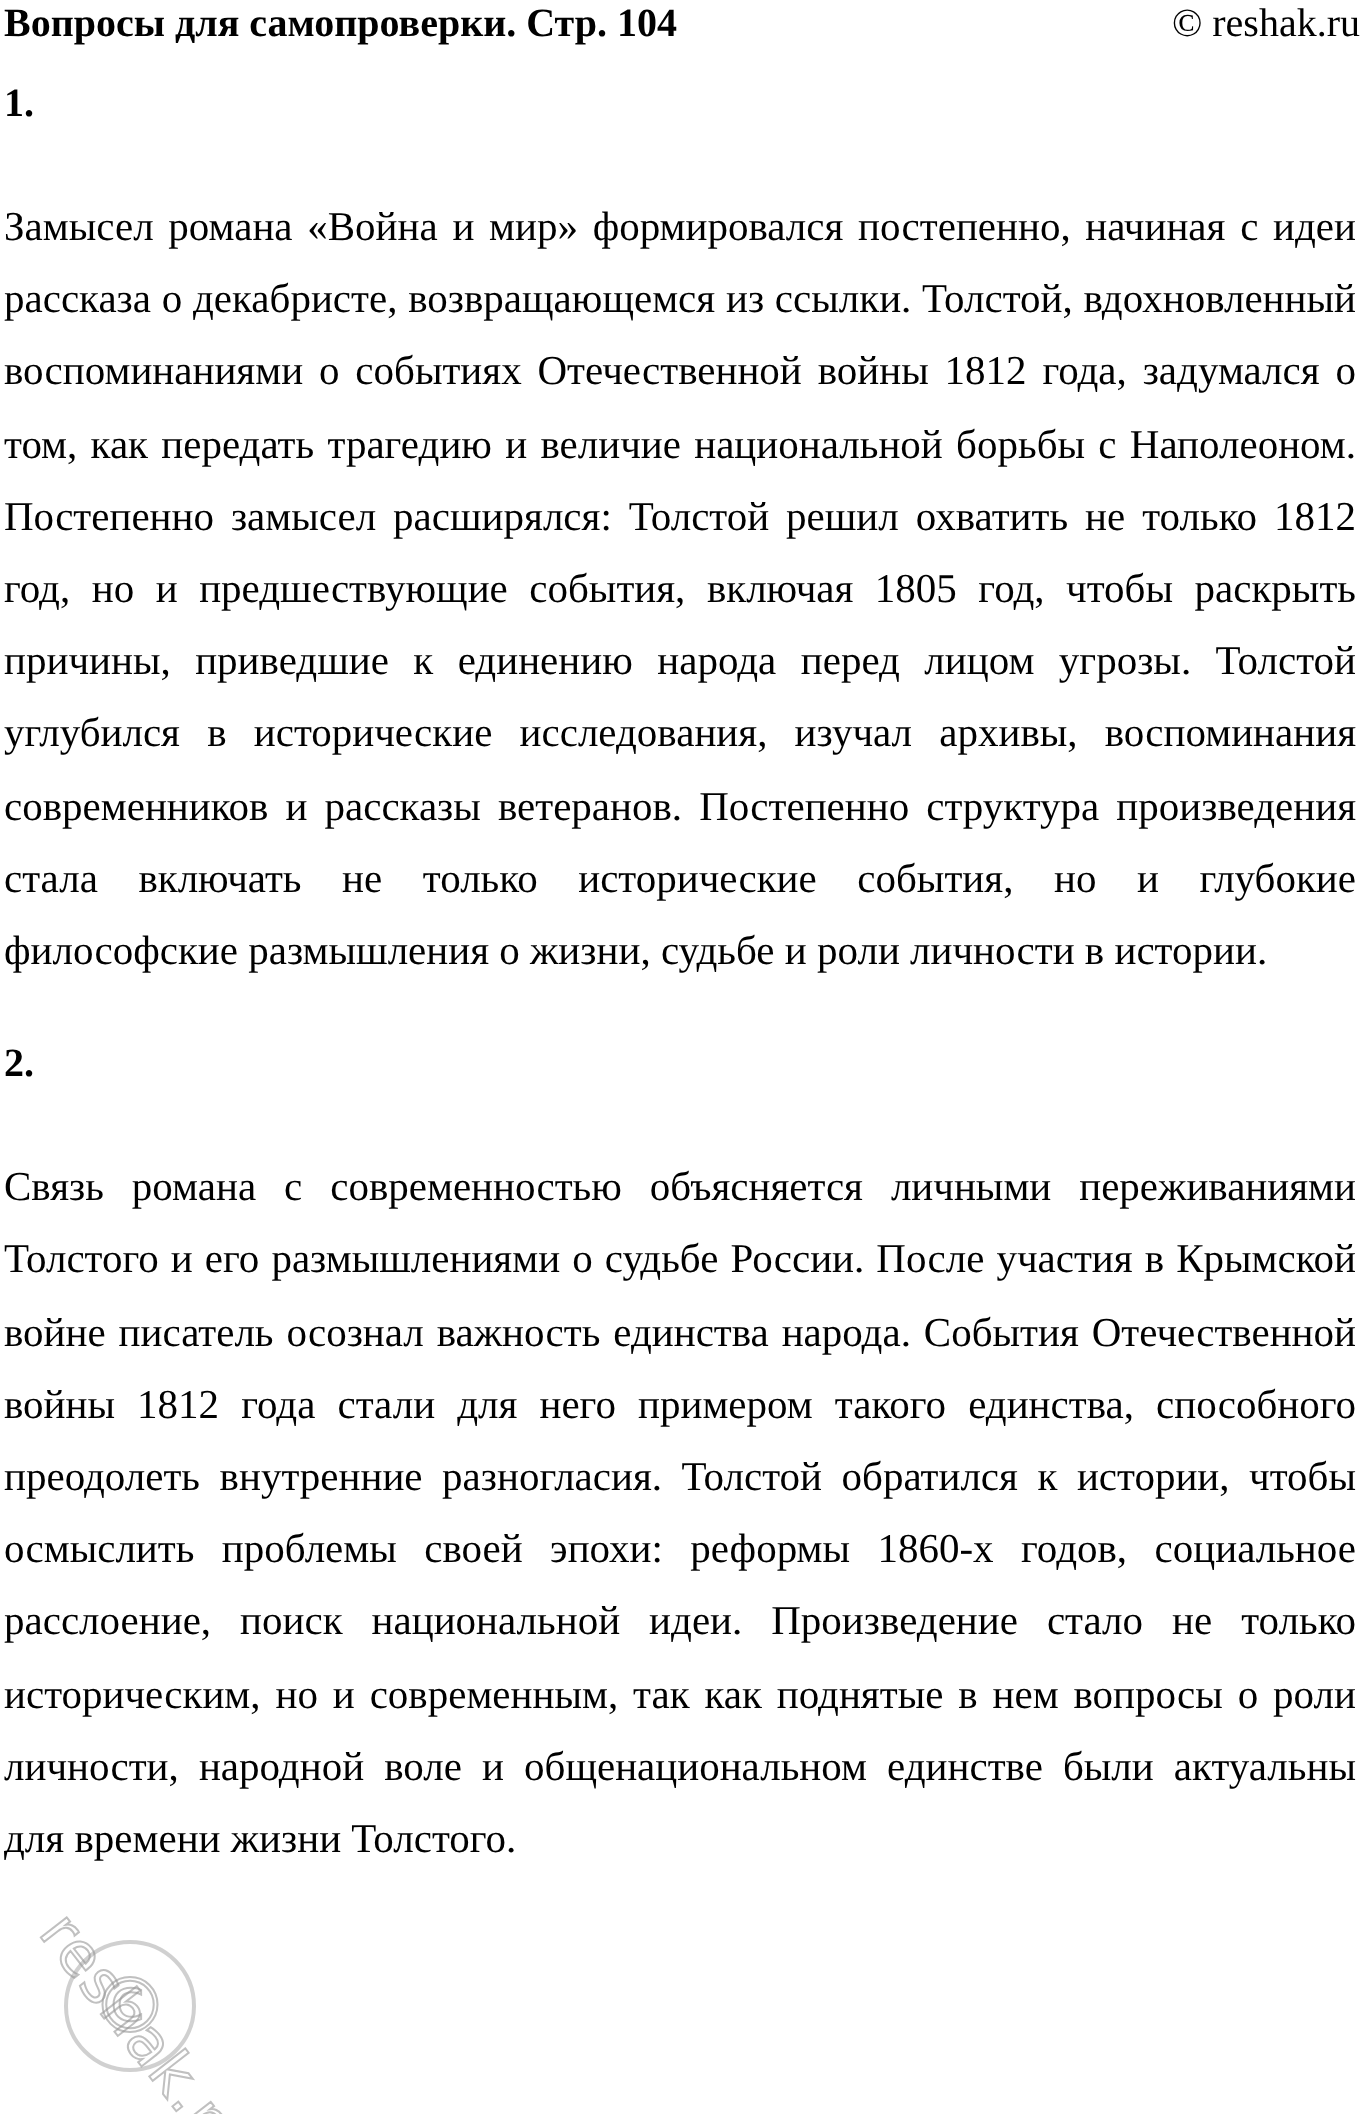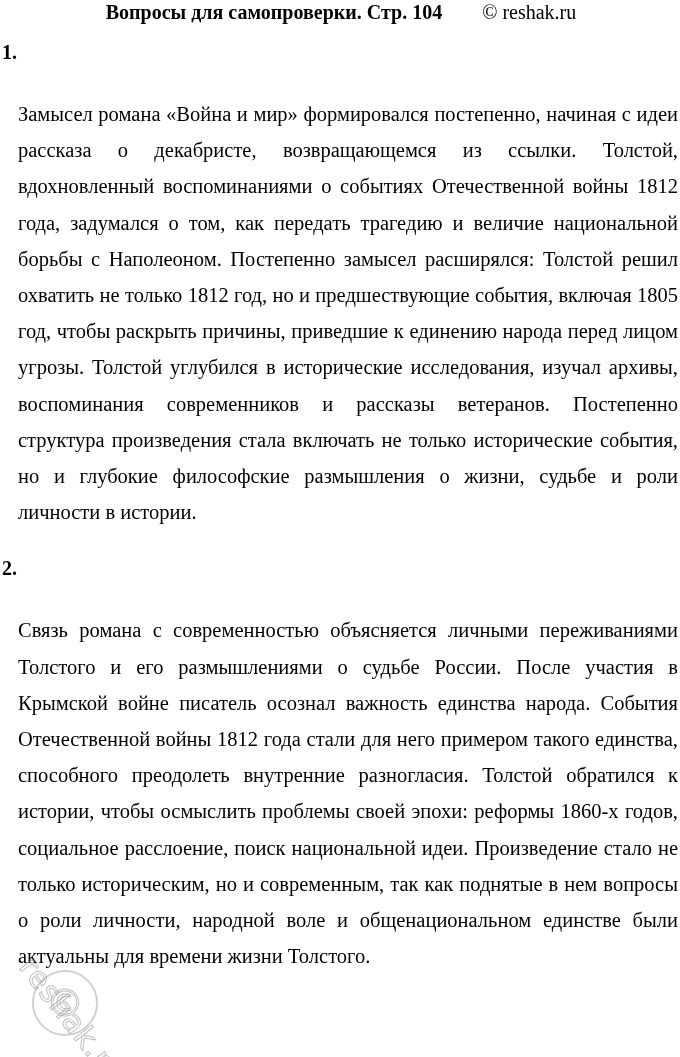--- a/index.html
+++ b/index.html
@@ -15,21 +15,21 @@
       font-family: "Liberation Serif", "DejaVu Serif", serif;
       color: #000000;
     }
     .header {
       position: absolute;
       top: 0;
       left: 0;
       width: 680px;
       height: 28px;
       display: flex;
-      justify-content: center;
+      justify-content: space-between;
       align-items: flex-start;
       font-size: 20px;
       line-height: 24px;
     }
     .header-title {
       font-weight: bold;
       padding-left: 2px;
     }
     .header-copyright {
       font-weight: normal;
@@ -45,21 +45,21 @@
     .q-number {
       font-weight: bold;
       font-size: 20px;
       line-height: 24px;
       margin: 0 0 32px 0;
     }
     .answer {
       font-size: 20.5px;
       line-height: 36.2px;
       text-align: justify;
-      margin: 0 0 26px 16px;
+      margin: 0 0 26px 0;
       font-family: Liberation Serif, serif;
     }
     .watermark {
       position: absolute;
       left: 18px;
       top: 940px;
       width: 150px;
       height: 120px;
       pointer-events: none;
       color: rgba(150,150,150,0.55);

